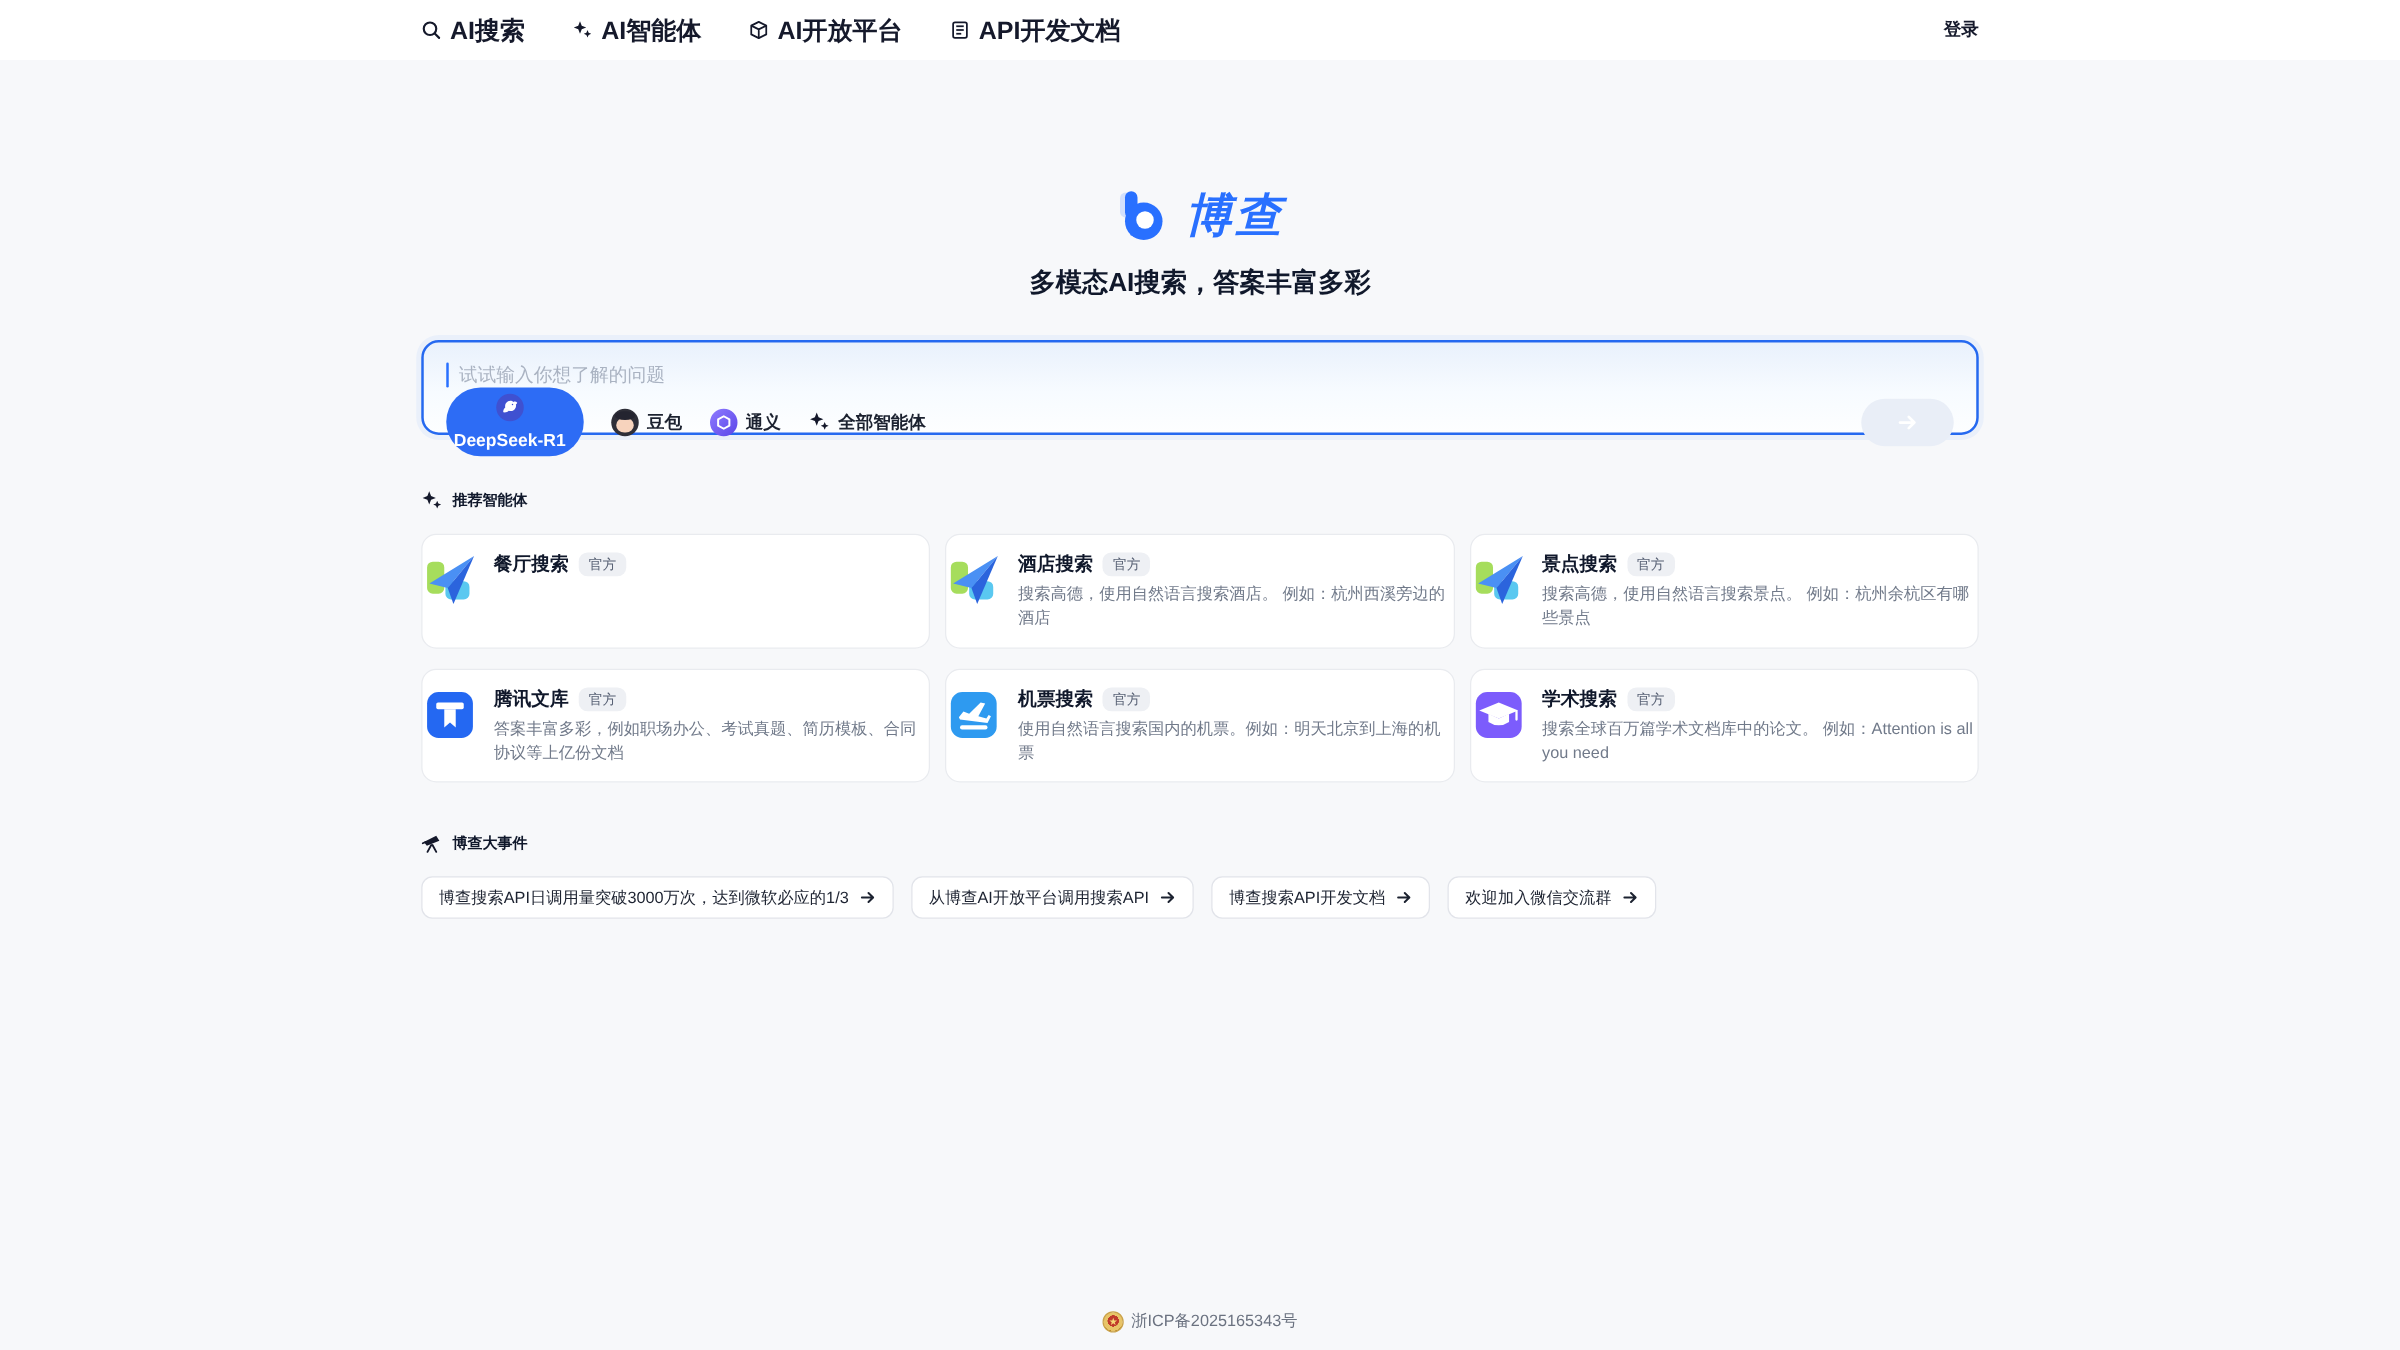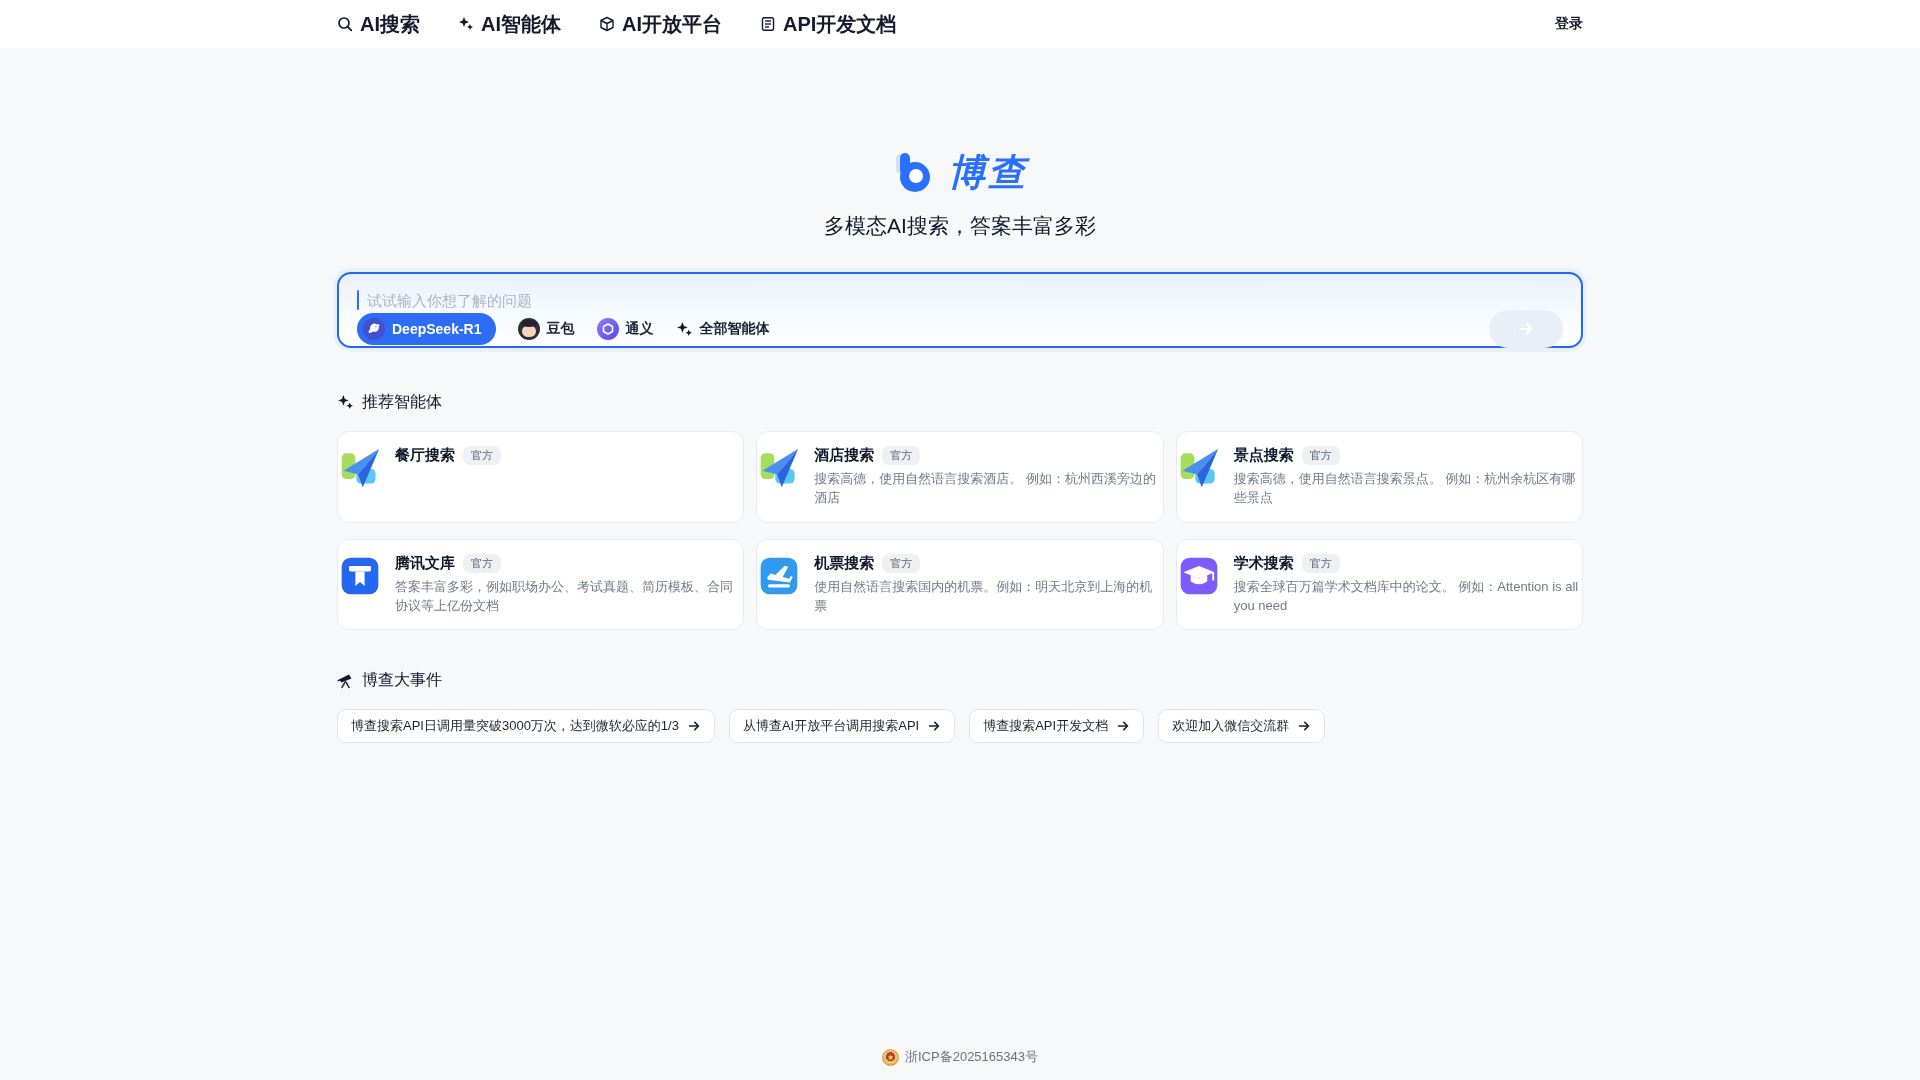--- a/index.html
+++ b/index.html
@@ -28,21 +28,21 @@
   .main { width:1246px; margin:0 auto; flex:1 1 auto; display:flex; flex-direction:column; }
   .logo-row {
     margin-top:100px; display:flex; align-items:center; justify-content:center; gap:10px;
   }
   .logo-mark { position:relative; width:46px; height:46px; }
   .logo-mark svg { position:absolute; left:0; top:0; }
   .brand-name {
     font-size:37px; font-weight:900; font-style:italic; color:#2970ff; letter-spacing:3px;
   }
   .tagline {
-    margin-top:14px; text-align:center; font-size:21px; font-weight:400; color:#10182b;
+    margin-top:14px; text-align:center; font-size:21px; font-weight:700; color:#10182b;
   }
   
   .search-box {
     margin-top:32px; width:1246px; height:76px;
     border:2px solid #2569f0; border-radius:14px;
     background:linear-gradient(180deg,#e9f1fc 0%,#f7fbff 55%,#fdfeff 100%);
     padding:16px 18px 12px 18px;
     display:flex; flex-direction:column; justify-content:space-between;
     box-shadow:0 0 0 4px rgba(41,112,255,0.06);
   }
@@ -53,36 +53,36 @@
     font-size:15px; color:#1f2533; font-family:inherit;
   }
   .search-input::placeholder { color:#aab3c2; }
   .search-controls { display:flex; align-items:center; gap:22px; }
   .model-chip {
     display:flex; align-items:center; gap:7px; cursor:pointer;
     font-size:14px; color:#1c2230; font-weight:700;
   }
   .model-chip.selected {
     background:#2d6cf5; color:#ffffff; border-radius:999px;
-    padding:5px 14px 5px 6px; font-weight:700;
+    padding:5px 14px 5px 6px; font-weight:700;flex-direction:column;
   }
   .chip-avatar { width:22px; height:22px; border-radius:50%; position:relative; overflow:hidden; flex:0 0 auto; }
   .deepseek-av { background:#3f51d1; display:flex; align-items:center; justify-content:center; }
   .doubao-av { background:#2e2e38; }
   .doubao-av .face { position:absolute; left:4px; top:7px; width:14px; height:12px; border-radius:50% 50% 46% 46%; background:#f7d3bd; }
   .doubao-av .hairline { position:absolute; left:3px; top:2px; width:16px; height:7px; border-radius:50%; background:#242430; }
   .send-spacer { flex:1; }
   .send-button {
     width:74px; height:38px; border-radius:999px; border:none;
     background:#e9eef7; display:flex; align-items:center; justify-content:center; cursor:pointer;
   }
   
   .section-header {
     display:flex; align-items:center; gap:8px;
-    font-size:16px; font-weight:400; color:#10182b;
+    font-size:12px; font-weight:700; color:#10182b;
   }
   .agents-header { margin-top:44px; }
   .cards-grid {
     margin-top:18px;
     display:grid; grid-template-columns:repeat(3,1fr); gap:16px 12px;
   }
   .agent-card {
     background:#ffffff; border:1px solid #e9ebef; border-radius:12px;
     padding:14px 0; display:flex; gap:13px; cursor:pointer; min-height:78px;
   }

